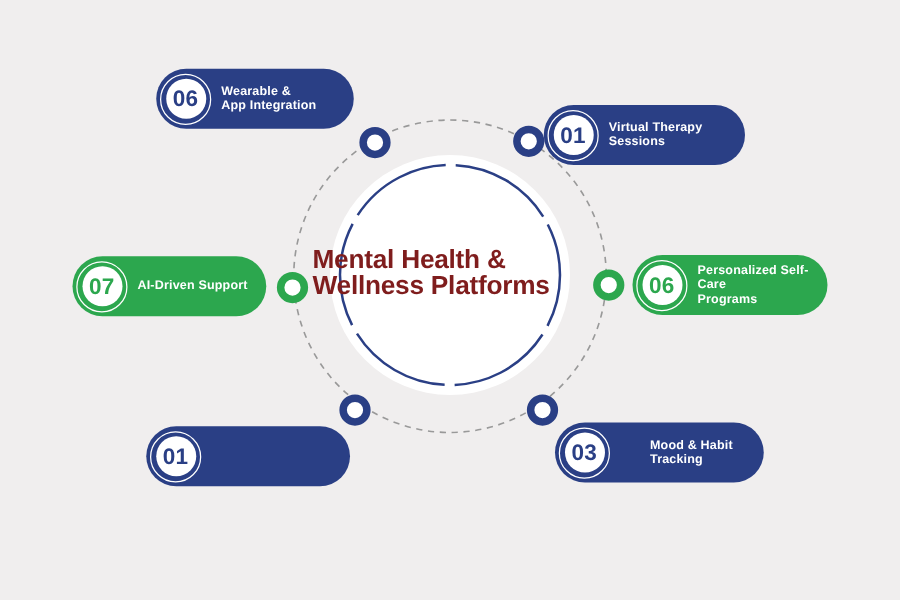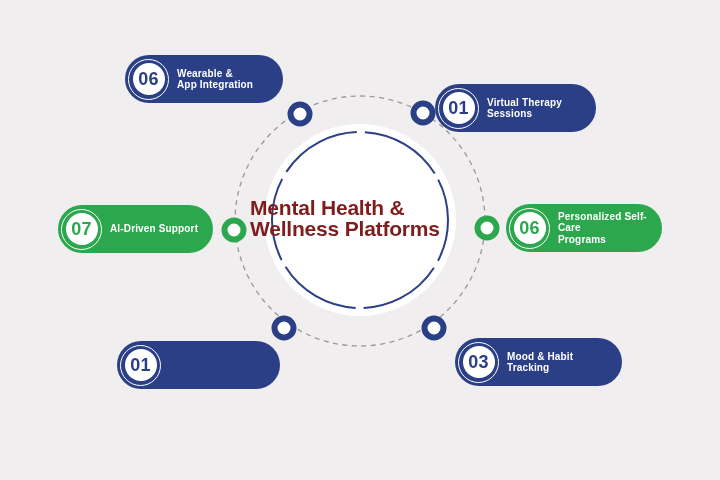--- a/index.html
+++ b/index.html
@@ -122,20 +122,20 @@
     <div class="pill-label">Personalized Self-Care
 Programs</div>
   </div>
 
   <div class="pill navy" style="left:117px;top:341px;width:163px;">
     <div class="num-ring">
       <div class="num-circle">01</div>
     </div>
   </div>
 
-  <div class="pill navy" style="left:455px;top:338px;width:167px;">
+  <div class="pill navy" style="left:444px;top:338px;width:167px;gap:24px;">
     <div class="num-ring">
       <div class="num-circle">03</div>
     </div>
     <div class="pill-label">Mood &amp; Habit Tracking</div>
   </div>
 
 </div>
 
 </body></html>

